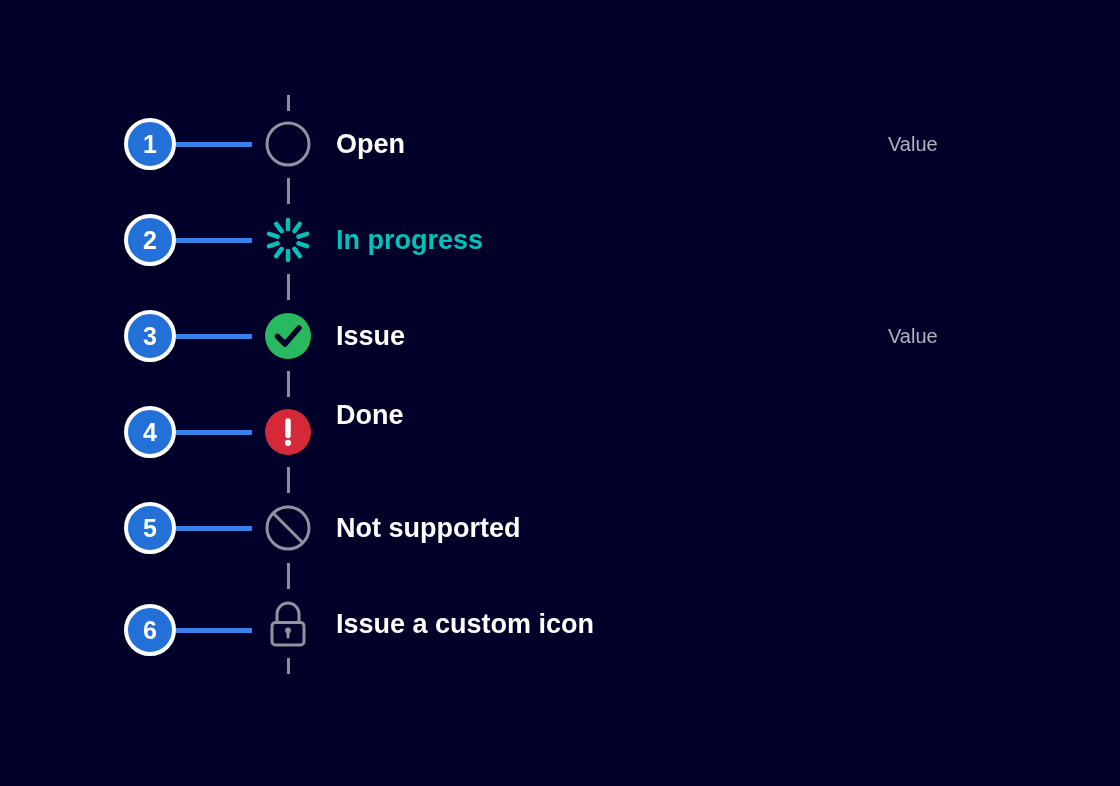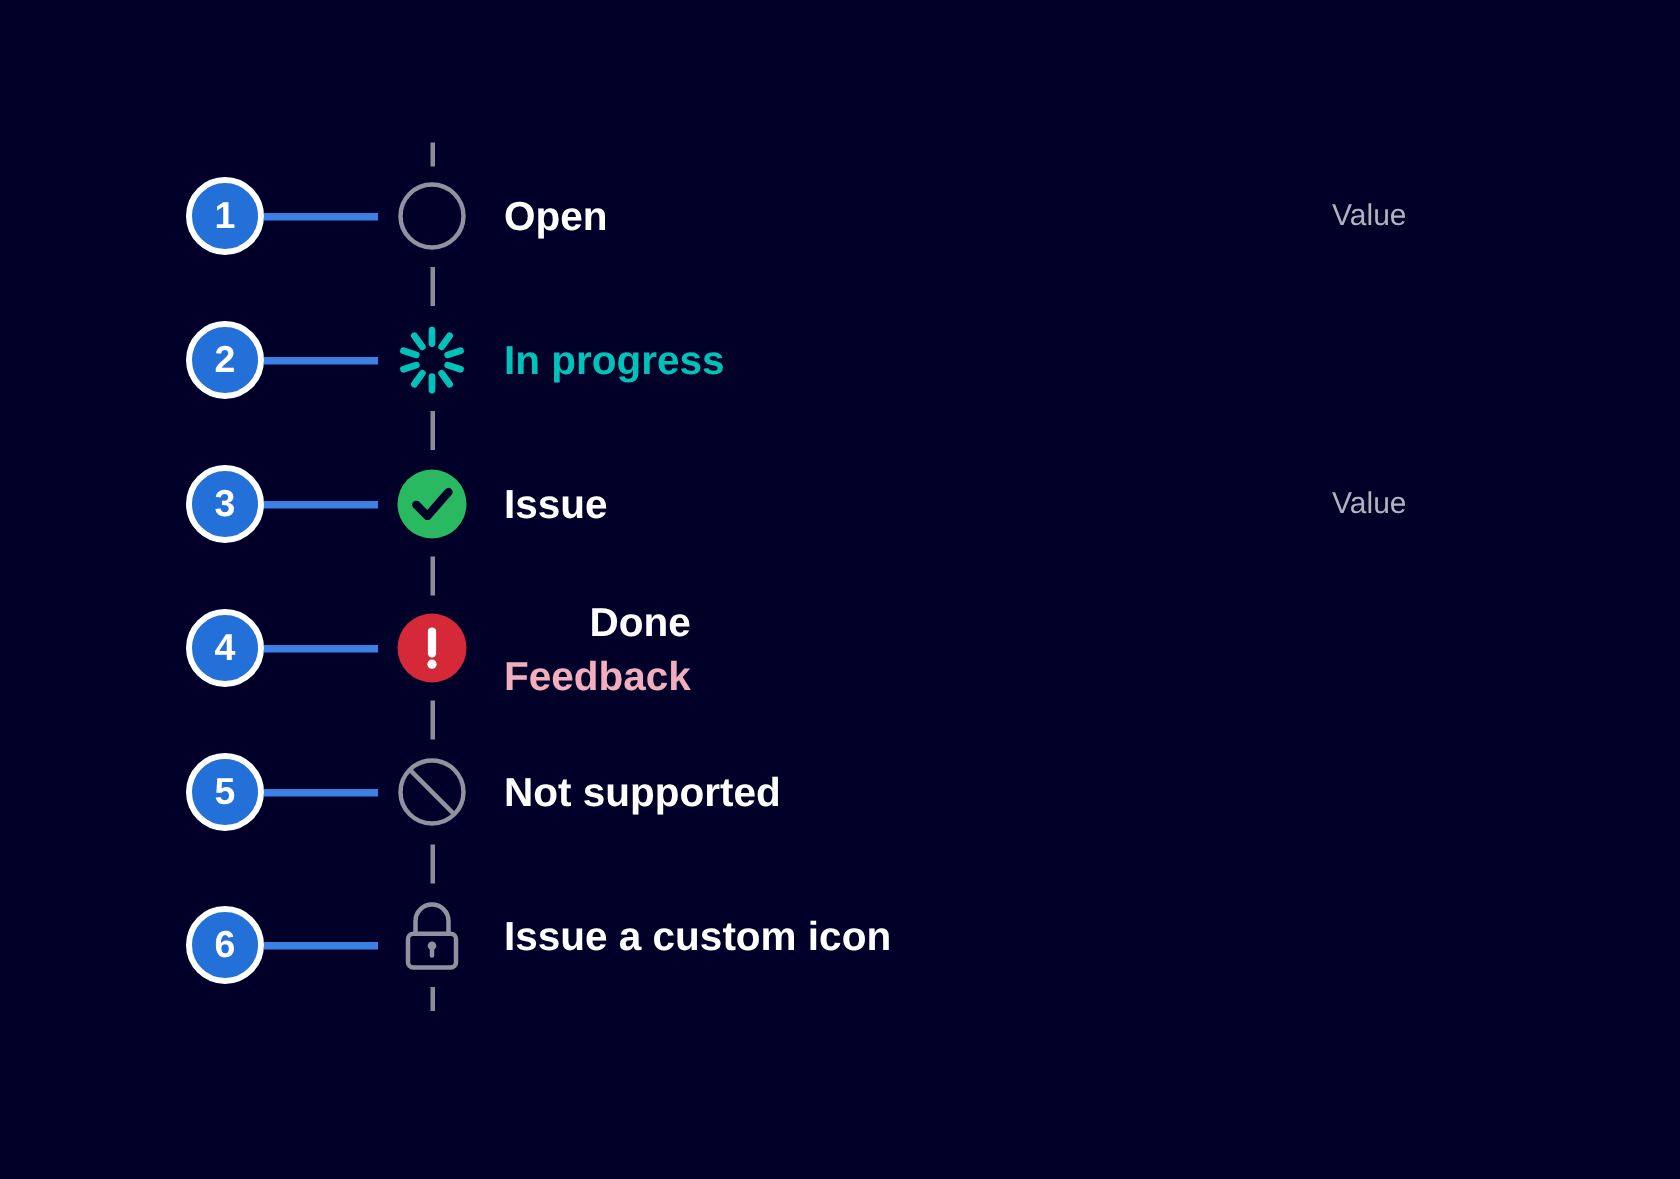--- a/index.html
+++ b/index.html
@@ -189,21 +189,20 @@
     <div class="hline"></div>
     <div class="status-icon ic-red">
       <svg viewBox="0 0 48 48">
         <circle cx="24" cy="24" r="23" fill="currentColor"></circle>
         <line x1="24" y1="13" x2="24" y2="27.5" stroke="#ffffff" stroke-width="5.5" stroke-linecap="round"></line>
         <circle cx="24" cy="34.8" r="3.1" fill="#ffffff"></circle>
       </svg>
     </div>
     <div class="label">
       <div>Done</div>
-      <div class="sublabel">Feedback</div>
     </div>
   </div>
 
   <div class="r5">
     <div class="marker">
       <span>5</span>
     </div>
     <div class="hline"></div>
     <div class="status-icon ic-gray">
       <svg viewBox="0 0 48 48">

